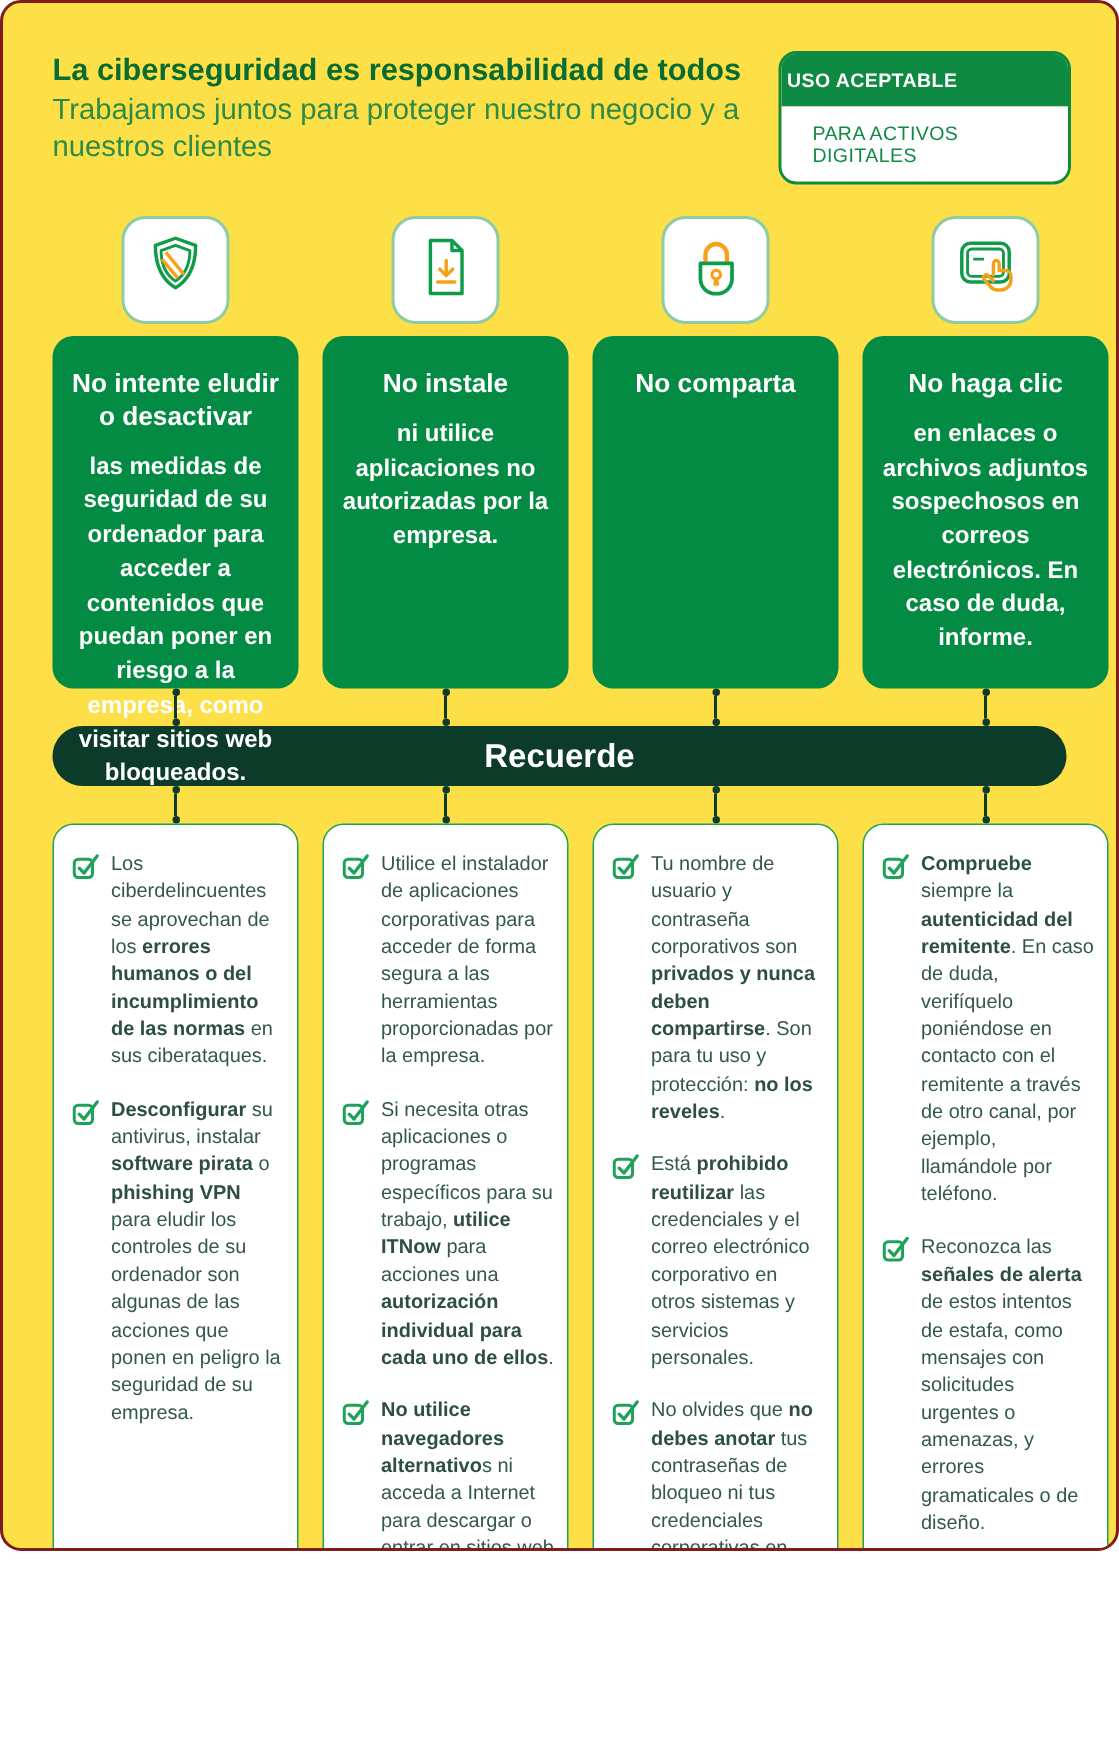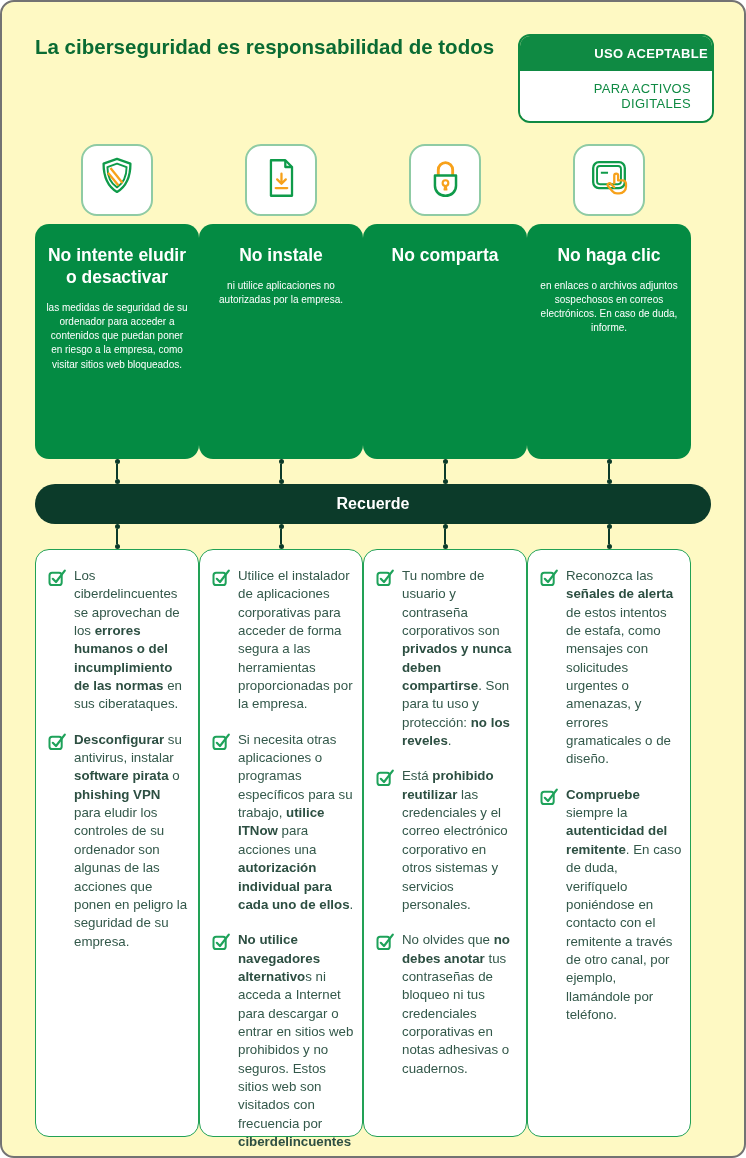--- a/index.html
+++ b/index.html
@@ -1,62 +1,63 @@
 <!DOCTYPE html>
 <html><head>
 <meta charset="utf-8">
 <style>
   * { margin:0; padding:0; box-sizing:border-box; }
   body { background:#fff; font-family:"Liberation Sans", sans-serif; }
   .page {
-    position:relative; width:746px; height:1158px; background:#fef9c3;
-    border:2px solid #737373; border-radius:14px; overflow:hidden;
+    position:relative; width:746px; height:1034px; background:#fde047;
+    border:2px solid #7f1d1d; border-radius:14px; overflow:hidden;
   }
   
   .header { display:flex; justify-content:space-between; align-items:flex-start; padding:32px 30px 0 33px; }
   .title { color:#0a6b33; font-size:20.5px; font-weight:bold; line-height:1.3; }
   .subtitle { color:#2e8b47; font-size:19.5px; font-weight:400; line-height:1.3; max-width:462px; }
-  .badge { width:196px; border:2px solid #0f8a43; border-radius:12px; overflow:hidden; text-align:right;margin-left:23px; }
+  .badge { width:196px; border:2px solid #0f8a43; border-radius:12px; overflow:hidden; text-align:left;margin-left:23px; }
   .badge-top { background:#0f8a43; color:#fff; font-size:13px; font-weight:bold; padding:10px 4px; letter-spacing:.3px; }
   .badge-bottom { background:#fff; color:#0f8a43; font-size:13px; font-weight:normal; padding:10px 21px; letter-spacing:.3px; }
   
-  .grid4 { display:grid; grid-template-columns:repeat(4,164px); column-gap:0; margin-left:33px; }
+  .grid4 { display:grid; grid-template-columns:repeat(4,164px); column-gap:16px; margin-left:33px; }
   
   .icons-row { margin-top:21px; }
   .icon-cell { display:flex; justify-content:center; }
   .tile { width:72px; height:72px; border:2px solid #8fcba4; border-radius:16px; display:flex; align-items:center; justify-content:center; background:#fff; }
   
   .cards-row { margin-top:8px; }
   .green-card { background:#048b43; border-radius:14px; color:#fff; text-align:center; padding:21px 11px 0; height:235px; }
   .green-card h3 { font-size:17.5px; font-weight:bold; line-height:1.25; margin-bottom:12px; }
-  .green-card p { font-size:10px; line-height:1.42; }
+  .green-card p { font-size:16px; line-height:1.42;font-weight:bold; }
   
   .connector-row { height:25px; }
   .connector-cell { display:flex; justify-content:center; }
   .connector { display:flex; flex-direction:column; align-items:center; height:100%; }
   .dot { width:5px; height:5px; border-radius:50%; background:#0c3b2a; }
   .cline { width:2px; flex:1; background:#0c3b2a; }
   
   .banner { margin:0 33px; height:40px; background:#0c3b2a; border-radius:20px; color:#fff;
-    display:flex; align-items:center; justify-content:center; font-size:16px; font-weight:bold; }
+    display:flex; align-items:center; justify-content:center; font-size:22px; font-weight:bold; }
   
   .lists-row { }
   .list-card { border:1.5px solid #22a156; border-radius:14px; height:588px; background:#fff; padding:17px 8px 0 12px; }
   .bullet { display:flex; gap:7px; margin-bottom:17px; color:#33584a; font-size:13.3px; line-height:1.38; }
   .bullet b { font-weight:bold; color:#2d4f42; }
   .check { flex:0 0 19px; margin-top:1px; }
 </style>
 </head>
 <body>
 
 <div class="page">
 
   <div class="header">
     <div>
       <div class="title">La ciberseguridad es responsabilidad de todos</div>
+      <div class="subtitle">Trabajamos juntos para proteger nuestro negocio y a nuestros clientes</div>
     </div>
     <div class="badge">
       <div class="badge-top">USO ACEPTABLE</div>
       <div class="badge-bottom">PARA ACTIVOS DIGITALES</div>
     </div>
   </div>
 
   <div class="grid4 icons-row">
     <div class="icon-cell">
       <div class="tile">
@@ -270,27 +271,27 @@
         </div>
       </div>
     <div class="list-card">
         <div class="bullet">
           <span class="check">
     <svg width="19" height="19" viewBox="0 0 19 19" fill="none">
       <rect x="1.5" y="4.8" width="12.2" height="12.2" rx="2.6" stroke="#1ea25a" stroke-width="2"></rect>
       <path d="M4.8 10.8 L8 14 L16.8 2.6" stroke="#1ea25a" stroke-width="2.2" stroke-linecap="round" stroke-linejoin="round"></path>
     </svg>
   </span>
+          <div class="bullet-text"><b>Compruebe</b><span> siempre la </span><b>autenticidad del remitente</b><span>. En caso de duda, verifíquelo poniéndose en contacto con el remitente a través de otro canal, por ejemplo, llamándole por teléfono.</span></div>
+        </div>
+        <div class="bullet">
+          <span class="check">
+    <svg width="19" height="19" viewBox="0 0 19 19" fill="none">
+      <rect x="1.5" y="4.8" width="12.2" height="12.2" rx="2.6" stroke="#1ea25a" stroke-width="2"></rect>
+      <path d="M4.8 10.8 L8 14 L16.8 2.6" stroke="#1ea25a" stroke-width="2.2" stroke-linecap="round" stroke-linejoin="round"></path>
+    </svg>
+  </span>
           <div class="bullet-text"><span>Reconozca las </span><b>señales de alerta</b><span> de estos intentos de estafa, como mensajes con solicitudes urgentes o amenazas, y errores gramaticales o de diseño.</span></div>
         </div>
-        <div class="bullet">
-          <span class="check">
-    <svg width="19" height="19" viewBox="0 0 19 19" fill="none">
-      <rect x="1.5" y="4.8" width="12.2" height="12.2" rx="2.6" stroke="#1ea25a" stroke-width="2"></rect>
-      <path d="M4.8 10.8 L8 14 L16.8 2.6" stroke="#1ea25a" stroke-width="2.2" stroke-linecap="round" stroke-linejoin="round"></path>
-    </svg>
-  </span>
-          <div class="bullet-text"><b>Compruebe</b><span> siempre la </span><b>autenticidad del remitente</b><span>. En caso de duda, verifíquelo poniéndose en contacto con el remitente a través de otro canal, por ejemplo, llamándole por teléfono.</span></div>
-        </div>
       </div>
   </div>
 
 </div>
 
 </body></html>

